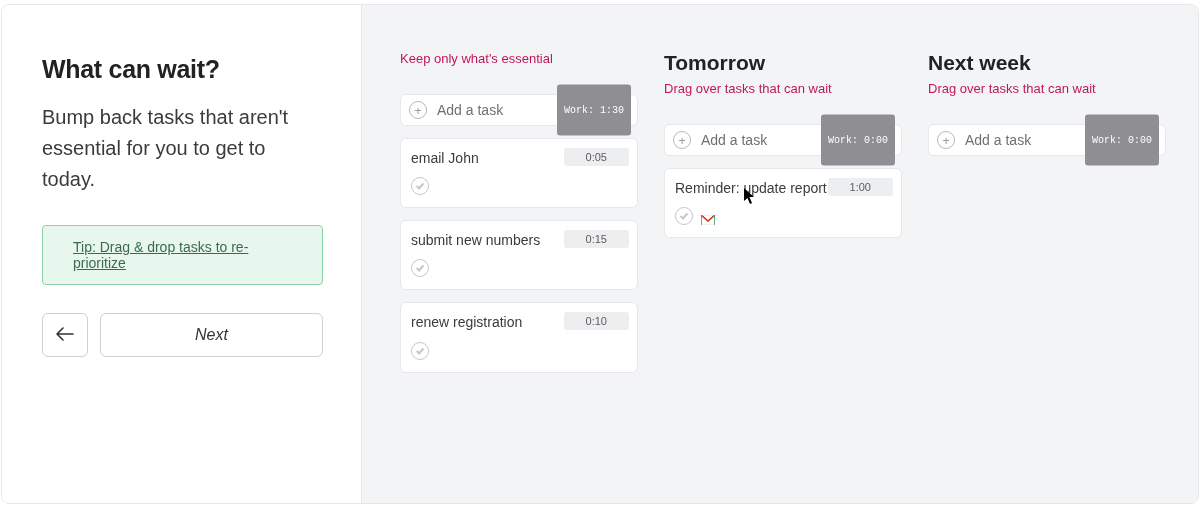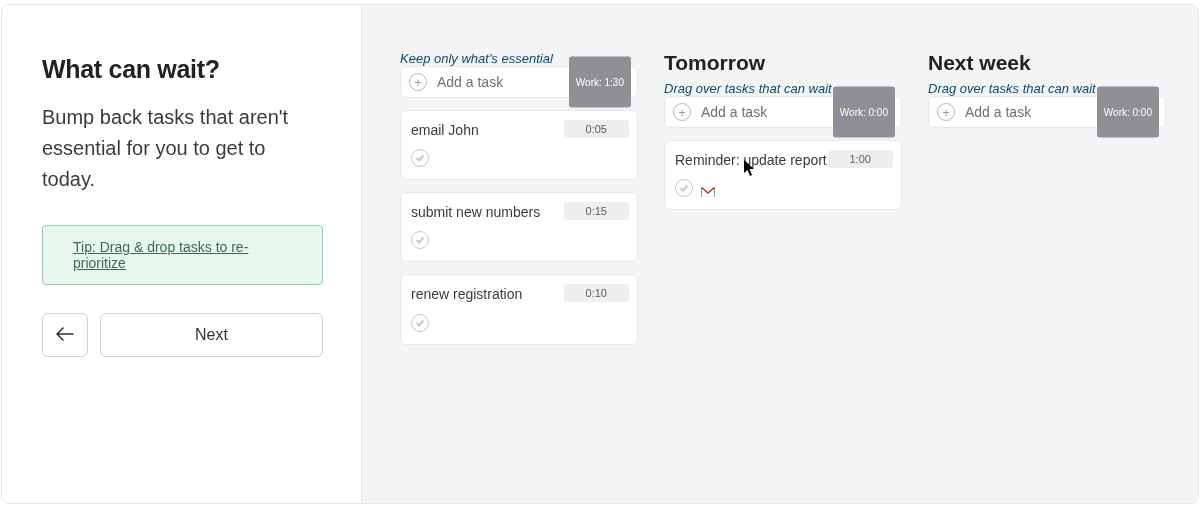--- a/index.html
+++ b/index.html
@@ -56,33 +56,34 @@
   }
   .next-btn {
     flex: 1;
     height: 44px;
     border: 1px solid #cfcfd4;
     border-radius: 6px;
     background: #fff;
     font-size: 16px;
     color: #333;
     cursor: pointer;
+    font-style: italic;
   }
   .board {
     flex: 1;
     background: #f3f4f6;
     padding: 46px 30px 30px 38px;
     display: flex;
     gap: 26px;
     align-items: flex-start;
     overflow: hidden;
   }
   .col { width: 238px; flex-shrink: 0; }
   .col-title { font-size: 21px; font-weight: 700; color: #222; margin-bottom: 6px; }
-  .col-sub { font-size: 13px; font-style: italic; color: #0c4a6e; }
+  .col-sub { font-size: 13px; color: #be185d; margin-bottom: 28px; }
   .card {
     background: #fff;
     border: 1px solid #e7e7ea;
     border-radius: 6px;
     margin-bottom: 12px;
     position: relative;
   }
   .add-card {
     height: 32px;
     display: flex;
@@ -101,20 +102,21 @@
   }
   .add-label { font-size: 14px; color: #6f6f75; }
   .badge {
     position: absolute;
     right: 6px;
     top: 50%;
     transform: translateY(-50%);
     font-size: 10px;
     padding: 20px 7px;
     border-radius: 3px;
+    font-family: Liberation Mono, monospace;
   }
   .badge-dark { background: #8e8e93; color: #fff; }
   .task-card { padding: 10px 10px 12px 10px; cursor: grab; }
   .task-title { font-size: 14px; color: #3b3b3b; margin-bottom: 10px; padding-right: 50px; line-height: 1.3; }
   .task-row { display: flex; align-items: center; gap: 8px; }
   .check-icon {
     width: 18px; height: 18px;
     border: 1.3px solid #c7c7cc;
     border-radius: 50%;
     display: flex; align-items: center; justify-content: center;

